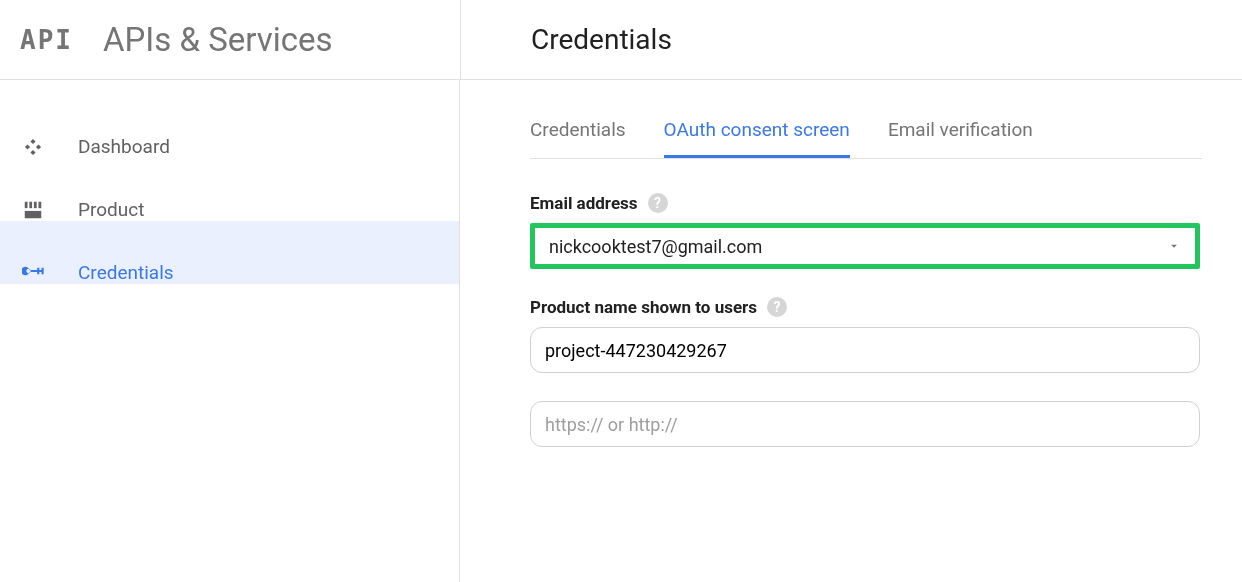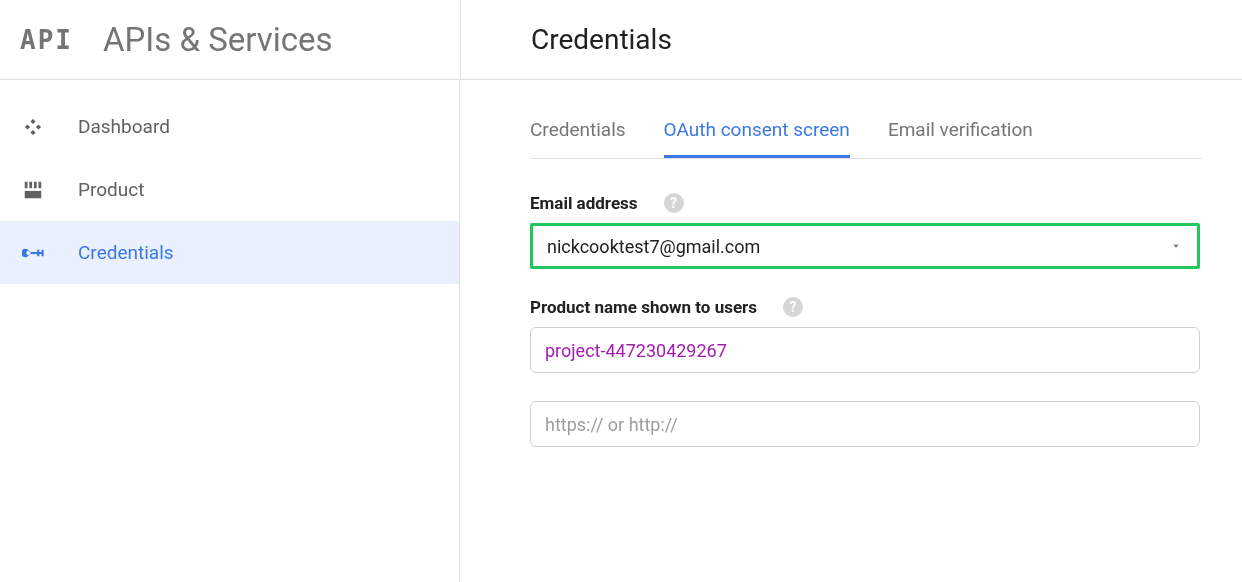--- a/index.html
+++ b/index.html
@@ -51,21 +51,21 @@
       font-weight: 400;
     }
     .body-row { display: flex; flex: 1; }
     .sidebar {
       width: 460px;
       border-right: 1px solid #e0e0e0;
       padding-top: 15px;
     }
     .sidebar-item {
       display: flex;
-      align-items: center;
+      align-items: flex-end;
       height: 63px;
       padding-left: 22px;
       font-size: 19px;
       color: #616161;
       cursor: pointer;
     }
     .sidebar-item.active {
       background: #eaf0fd;
       color: #3b78e7;
     }
@@ -95,21 +95,20 @@
     }
     .tab.active {
       color: #3b78e7;
       border-bottom-color: #3b78e7;
     }
     .form-group { margin-bottom: 28px; }
     .form-label-row {
       display: flex;
       align-items: center;
       margin-bottom: 10px;
-      gap: 16px;
     }
     .form-label {
       font-size: 17px;
       font-weight: 700;
       color: #212121;
     }
     .optional {
       font-size: 17px;
       font-weight: 400;
       color: #9e9e9e;
@@ -125,37 +124,37 @@
       font-weight: 700;
       display: flex;
       align-items: center;
       justify-content: center;
       margin-left: 10px;
     }
     .select-box {
       display: flex;
       align-items: center;
       justify-content: space-between;
-      border: 3px solid #22c55e;
+      border: 5px solid #22c55e;
       border-radius: 2px;
       height: 46px;
       padding: 0 14px;
       font-size: 18px;
       color: #212121;
       background: #fff;
       cursor: pointer;
     }
     .text-input {
       width: 100%;
       border: 1px solid #d0d0d0;
-      border-radius: 6px;
+      border-radius: 12px;
       height: 46px;
       padding: 0 14px;
       font-size: 18px;
-      color: #a21caf;
+      color: #000000;
       font-family: inherit;
       outline: none;
     }
     .text-input::placeholder { color: #9e9e9e; }
     .caret-down {
       color: #757575;
     }
     .form-area { max-width: 670px; }
   </style>
 </head>

